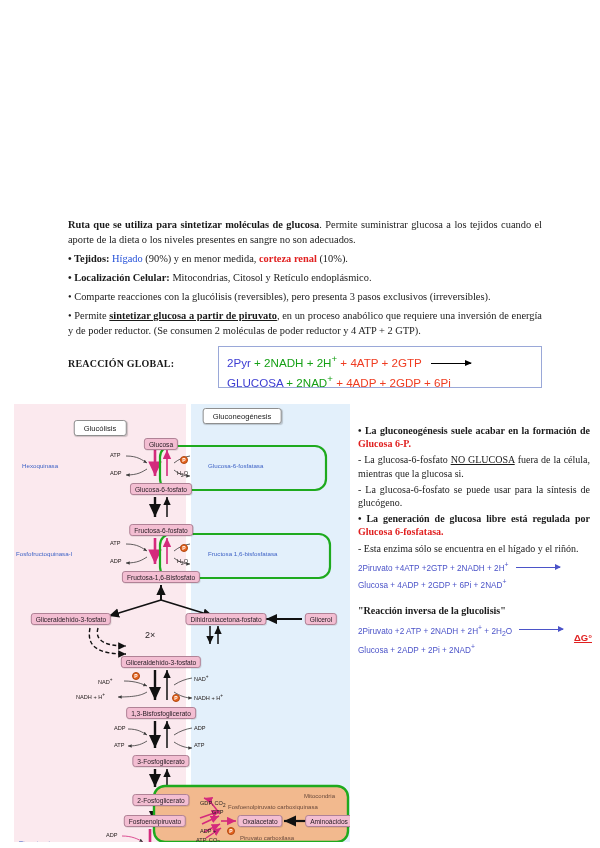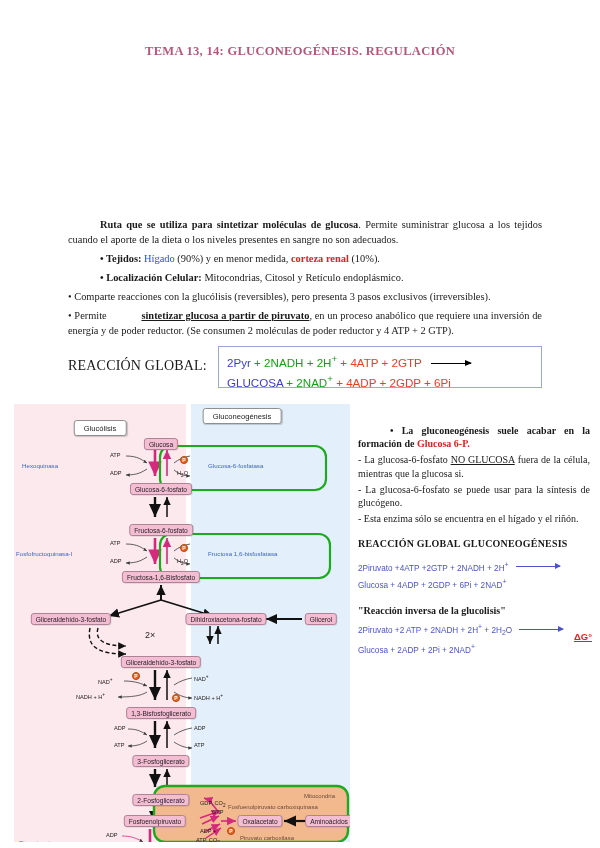--- a/index.html
+++ b/index.html
@@ -27,30 +27,30 @@
 
   
   .body-block { position:absolute; top:218px; left:68px; width:474px; }
   .body-block p {
     margin:0 0 4.5px 0;
     font-size:10.4px;
     line-height:14.6px;
     text-align:justify;
     color:#1a1a1a;
   }
-  .b { font-weight:bold;margin-left:32px; }
+  .b { font-weight:bold; }
   .u { text-decoration:underline; }
   .blue-t { color:#2450d8; font-weight:normal; }
   .red-t { color:#e02020; font-weight:bold; }
 
   
   .rg-row { position:absolute; top:352px; left:68px; width:474px; height:40px; }
   .rg-label {
     position:absolute; left:0; top:6px;
-    font-size:14px; font-weight:normal; letter-spacing:0.2px;
+    font-size:10px; font-weight:bold; letter-spacing:0.2px;
   }
   .rg-box {
     position:absolute; left:150px; top:-6px; width:324px; height:42px;
     border:1px solid #9aa8d8; background:#ffffff;
     padding:4px 8px;
     font-family:"Liberation Sans", sans-serif;
     font-size:11.6px; line-height:16.5px; white-space:nowrap;
   }
   .c-blue { color:#3c3cd2; }
   .c-green { color:#16a016; }
@@ -155,21 +155,20 @@
     font-family:"Liberation Sans", sans-serif;
     font-weight:bold; font-size:9.5px; color:#e02020;
   }
   .eq-wrap { position:relative; }
 </style>
 </head>
 <body>
 
 <div class="page">
 
-  <div class="title">TEMA 13, 14: GLUCONEOGÉNESIS. REGULACIÓN</div>
 
   <div class="body-block">
     <p>
       <span class="b">Ruta que se utiliza para sintetizar moléculas de glucosa</span><span>. Permite suministrar glucosa a los tejidos cuando el aporte de la dieta o los niveles presentes en sangre no son adecuados.</span>
     </p>
     <p>
       <span class="b">• Tejidos:</span>
       <span class="blue-t">Hígado</span>
       <span>(90%) y en menor medida,</span>
       <span class="red-t">corteza renal</span>
@@ -396,23 +395,26 @@
     <p>
       <span class="b">• La gluconeogénesis suele acabar en la formación de</span>
       <span class="red-t">Glucosa 6-P.</span>
     </p>
     <p>
       <span>- La glucosa-6-fosfato</span>
       <span class="u">NO GLUCOSA</span>
       <span>fuera de la célula, mientras que la glucosa si.</span>
     </p>
     <p>- La glucosa-6-fosfato se puede usar para la síntesis de glucógeno.</p>
+    <p>
+      <span class="b">• La generación de glucosa libre está regulada por</span>
+      <span class="red-t">Glucosa 6-fosfatasa.</span>
+    </p>
     <p>- Esta enzima sólo se encuentra en el hígado y el riñón.</p>
 
-    <p class="rc-head nb">REACCIÓN GLOBAL GLUCONEOGÉNESIS</p>
 
     <div class="eqn">
       <span>2Piruvato +4ATP +2GTP + 2NADH + 2H</span><sup>+</sup>
       <span class="eq-arrow"></span>
     </div>
     <div class="eqn">
       <span>Glucosa + 4ADP + 2GDP + 6Pi + 2NAD</span><sup>+</sup>
     </div>
 
     <p class="quote nb">"Reacción inversa de la glucolisis"</p>

